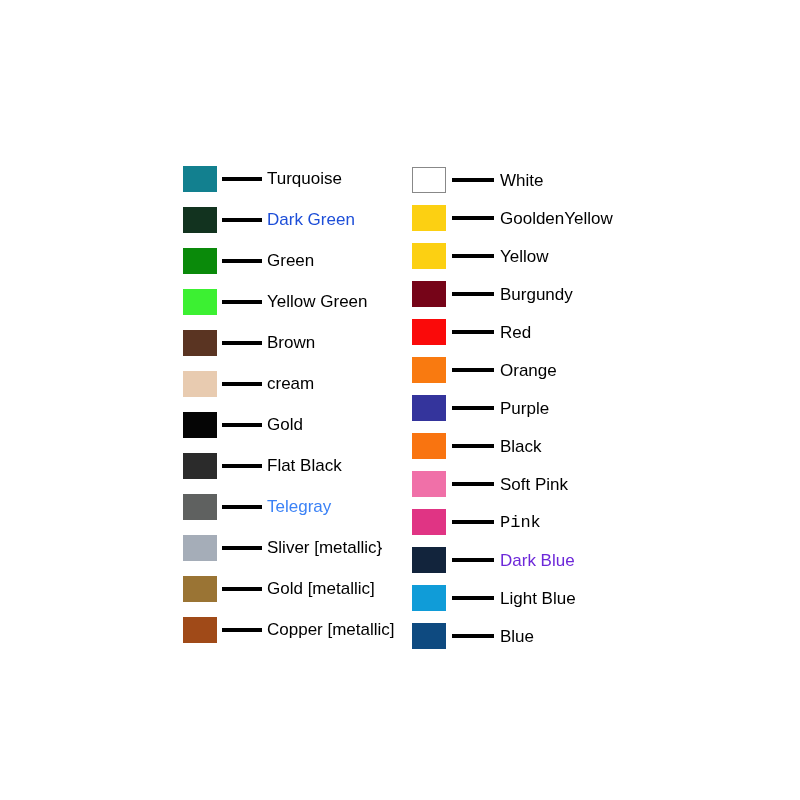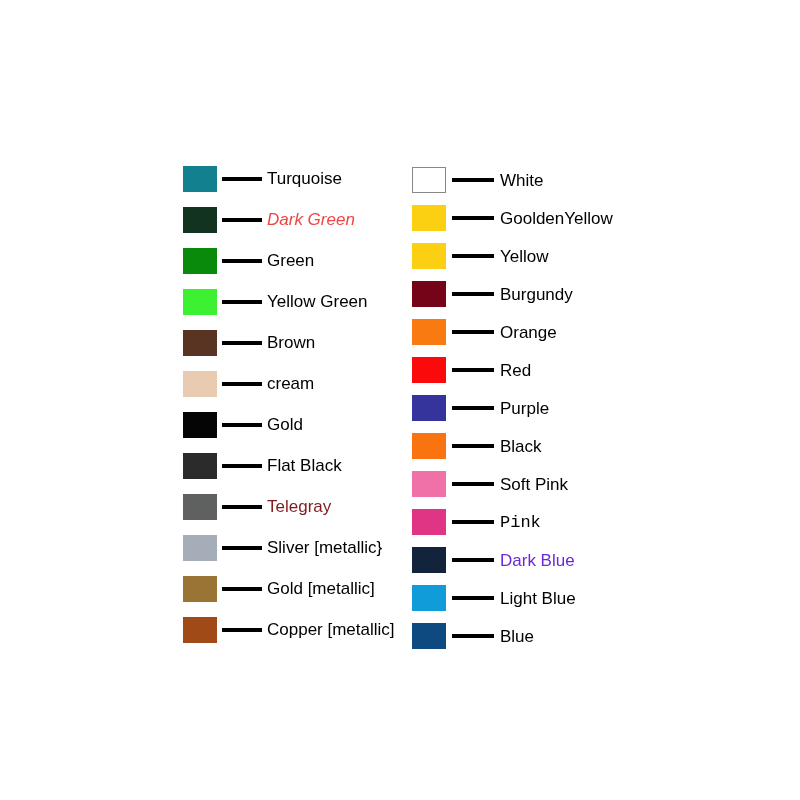--- a/index.html
+++ b/index.html
@@ -64,21 +64,21 @@
 <div id="canvas">
   <div class="legend-column" id="column-left">
       <div class="legend-row">
         <div class="swatch" style="background: rgb(18, 128, 143);"></div>
         <div class="connector" style="background: rgb(0, 0, 0);"></div>
         <span class="legend-label" style="color: rgb(0, 0, 0);">Turquoise</span>
       </div>
       <div class="legend-row">
         <div class="swatch" style="background: rgb(18, 51, 31);"></div>
         <div class="connector" style="background: rgb(0, 0, 0);"></div>
-        <span class="legend-label" style="color: #ef4444; font-style: italic;">Dark Green</span>
+        <span class="legend-label" style="color: #1d4ed8;">Dark Green</span>
       </div>
       <div class="legend-row">
         <div class="swatch" style="background: rgb(10, 138, 10);"></div>
         <div class="connector" style="background: rgb(0, 0, 0);"></div>
         <span class="legend-label" style="color: rgb(0, 0, 0); text-align: right;">Green</span>
       </div>
       <div class="legend-row">
         <div class="swatch" style="background: rgb(60, 240, 50);"></div>
         <div class="connector" style="background: rgb(0, 0, 0);"></div>
         <span class="legend-label" style="color: rgb(0, 0, 0);">Yellow Green</span>
@@ -99,21 +99,21 @@
         <span class="legend-label" style="color: rgb(0, 0, 0);">Gold</span>
       </div>
       <div class="legend-row">
         <div class="swatch" style="background: rgb(43, 43, 43);"></div>
         <div class="connector" style="background: rgb(0, 0, 0);"></div>
         <span class="legend-label" style="color: rgb(0, 0, 0);">Flat Black</span>
       </div>
       <div class="legend-row">
         <div class="swatch" style="background: rgb(95, 97, 96);"></div>
         <div class="connector" style="background: rgb(0, 0, 0);"></div>
-        <span class="legend-label" style="color: #7f1d1d;">Telegray</span>
+        <span class="legend-label" style="color: #3b82f6;">Telegray</span>
       </div>
       <div class="legend-row">
         <div class="swatch" style="background: rgb(165, 173, 184);"></div>
         <div class="connector" style="background: rgb(0, 0, 0);"></div>
         <span class="legend-label" style="color: rgb(0, 0, 0);">Sliver [metallic}</span>
       </div>
       <div class="legend-row">
         <div class="swatch" style="background: rgb(154, 116, 52);"></div>
         <div class="connector" style="background: rgb(0, 0, 0);"></div>
         <span class="legend-label" style="color: rgb(0, 0, 0);">Gold [metallic]</span>
@@ -139,28 +139,28 @@
         <div class="swatch" style="background: rgb(252, 208, 18);"></div>
         <div class="connector" style="background: rgb(0, 0, 0);"></div>
         <span class="legend-label" style="color: rgb(0, 0, 0);">Yellow</span>
       </div>
       <div class="legend-row">
         <div class="swatch" style="background: rgb(118, 4, 24);"></div>
         <div class="connector" style="background: rgb(0, 0, 0);"></div>
         <span class="legend-label" style="color: rgb(0, 0, 0);">Burgundy</span>
       </div>
       <div class="legend-row">
+        <div class="swatch" style="background: rgb(250, 10, 10);"></div>
+        <div class="connector" style="background: rgb(0, 0, 0);"></div>
+        <span class="legend-label" style="color: rgb(0, 0, 0);">Red</span>
+      </div>
+      <div class="legend-row">
         <div class="swatch" style="background: rgb(249, 122, 16);"></div>
         <div class="connector" style="background: rgb(0, 0, 0);"></div>
         <span class="legend-label" style="color: rgb(0, 0, 0);">Orange</span>
-      </div>
-      <div class="legend-row">
-        <div class="swatch" style="background: rgb(250, 10, 10);"></div>
-        <div class="connector" style="background: rgb(0, 0, 0);"></div>
-        <span class="legend-label" style="color: rgb(0, 0, 0);">Red</span>
       </div>
       <div class="legend-row">
         <div class="swatch" style="background: rgb(52, 52, 156);"></div>
         <div class="connector" style="background: rgb(0, 0, 0);"></div>
         <span class="legend-label" style="color: rgb(0, 0, 0);">Purple</span>
       </div>
       <div class="legend-row">
         <div class="swatch" style="background: rgb(249, 116, 16);"></div>
         <div class="connector" style="background: rgb(0, 0, 0);"></div>
         <span class="legend-label" style="color: rgb(0, 0, 0);">Black</span>

